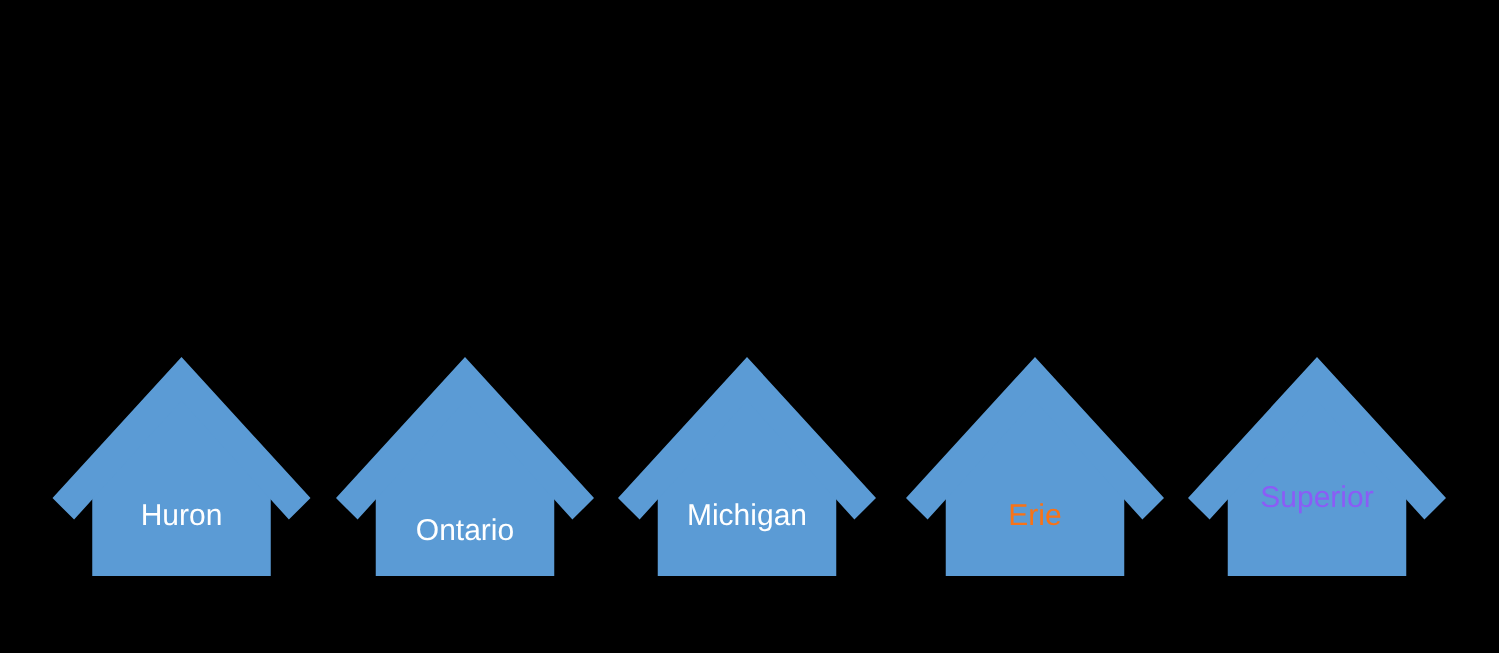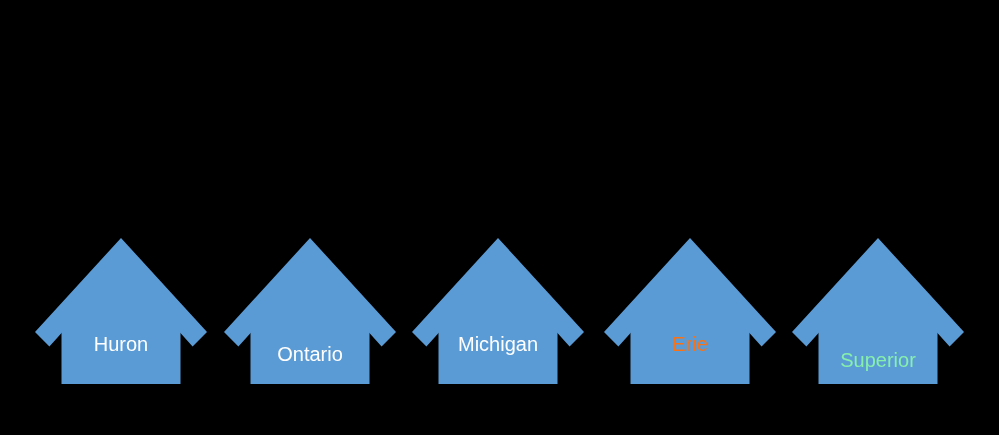--- a/index.html
+++ b/index.html
@@ -42,15 +42,15 @@
         <polygon points="690,228 749.5,300 749.5,352 630.5,352 630.5,300" fill="#5B9BD5"></polygon>
         <polygon points="690,206 776,300 761.6,314.4 690,235 618.4,314.4 604,300" fill="#5B9BD5"></polygon>
       </svg>
       <div class="house-label" style="left: 690px; top: 312px; color: #f97316;">Erie</div>
     </div>
     <div class="house">
       <svg width="999" height="435">
         <polygon points="878,228 937.5,300 937.5,352 818.5,352 818.5,300" fill="#5B9BD5"></polygon>
         <polygon points="878,206 964,300 949.6,314.4 878,235 806.4,314.4 792,300" fill="#5B9BD5"></polygon>
       </svg>
-      <div class="house-label" style="left: 878px; top: 328px; color: #86efac;">Superior</div>
+      <div class="house-label" style="left: 878px; top: 300px; color: #8b5cf6;">Superior</div>
     </div>
   </div>
 
 </body></html>

